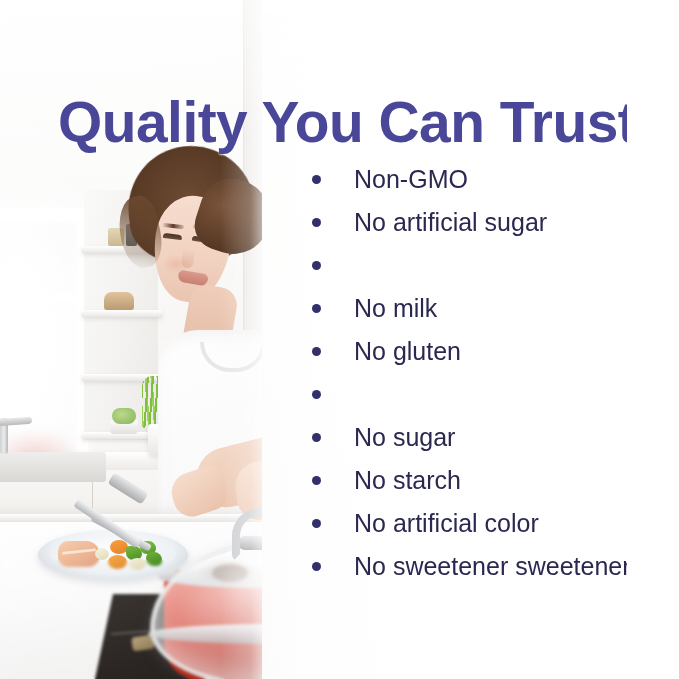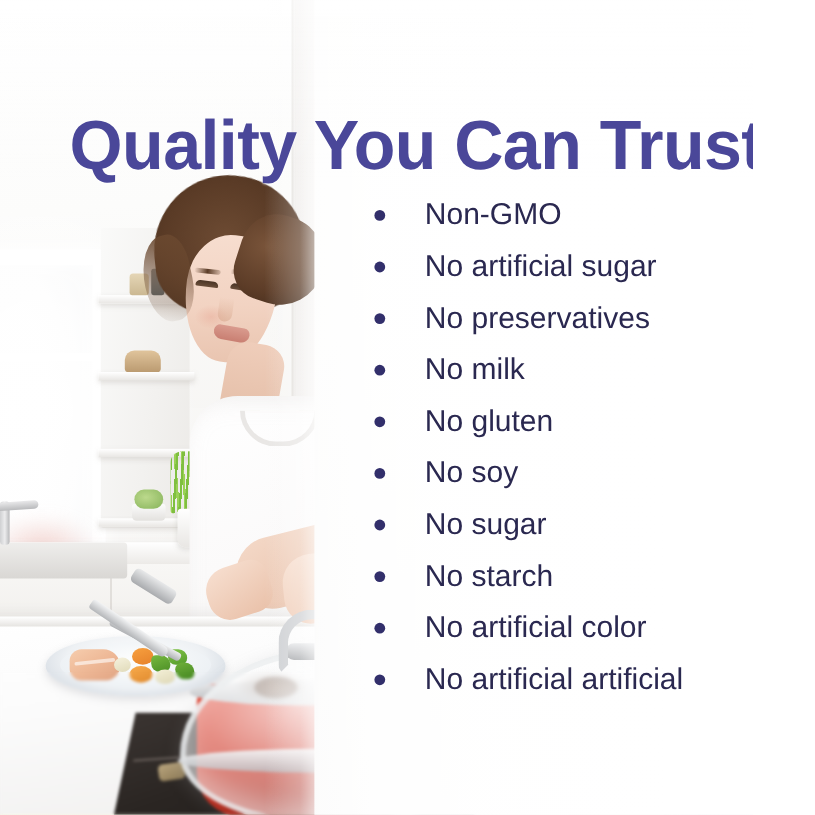--- a/index.html
+++ b/index.html
@@ -647,46 +647,44 @@
       <li class="benefit-item">
         <span class="bullet"></span>
         <span>Non-GMO</span>
       </li>
       <li class="benefit-item">
         <span class="bullet"></span>
         <span>No artificial sugar</span>
       </li>
       <li class="benefit-item">
         <span class="bullet"></span>
-        <span>No preservatives</span>
       </li>
       <li class="benefit-item">
         <span class="bullet"></span>
         <span>No milk</span>
       </li>
       <li class="benefit-item">
         <span class="bullet"></span>
         <span>No gluten</span>
       </li>
       <li class="benefit-item">
         <span class="bullet"></span>
-        <span>No soy</span>
       </li>
       <li class="benefit-item">
         <span class="bullet"></span>
         <span>No sugar</span>
       </li>
       <li class="benefit-item">
         <span class="bullet"></span>
         <span>No starch</span>
       </li>
       <li class="benefit-item">
         <span class="bullet"></span>
         <span>No artificial color</span>
       </li>
       <li class="benefit-item">
         <span class="bullet"></span>
-        <span>No artificial artificial</span>
+        <span>No sweetener sweetener</span>
       </li>
     </ul>
 
   </div>
 </div>
 
 </body></html>

